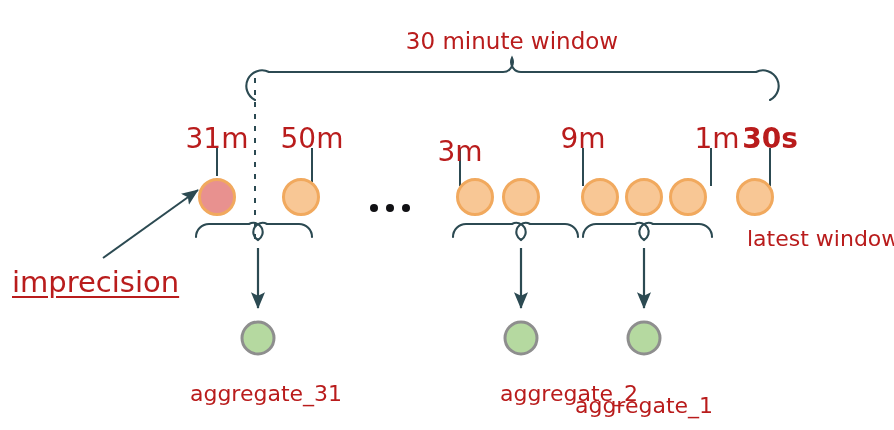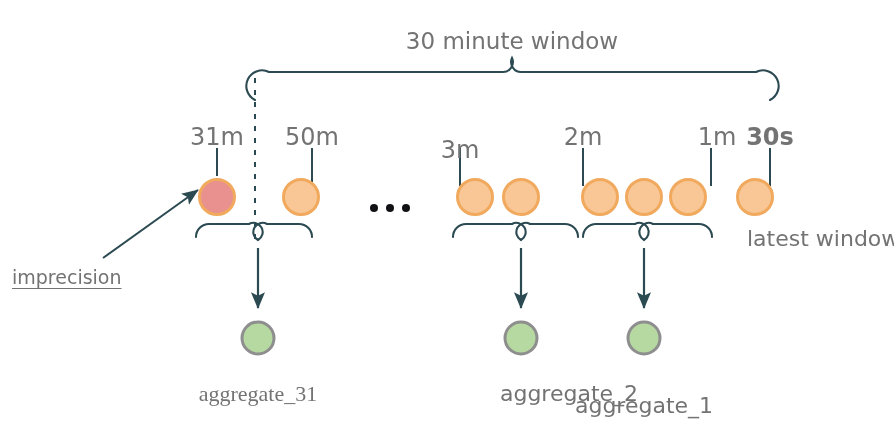--- a/index.html
+++ b/index.html
@@ -19,40 +19,40 @@
     position: absolute;
     left: 0;
     top: 0;
     width: 894px;
     height: 430px;
     pointer-events: none;
   }
   .lbl {
     position: absolute;
     white-space: nowrap;
-    color: #737373;
+    color: #b91c1c;
     line-height: 1;
   }
   .tick-label {
-    font-size: 24px;
+    font-size: 28px;
     transform: translateX(-50%);
   }
   .title-label {
     font-size: 23px;
     transform: translateX(-50%);
   }
   .agg-label {
     font-size: 22px;
     transform: translateX(-50%);
   }
   .latest-label {
     font-size: 22px;
   }
   .imprecision-label {
-    font-size: 19px;
+    font-size: 29px;
     text-decoration: underline;
     text-underline-offset: 4px;
   }
   .node {
     position: absolute;
     border-radius: 50%;
     box-sizing: border-box;
     transform: translate(-50%, -50%);
   }
   .node-event {
@@ -128,38 +128,38 @@
 
     <line id="imprecision-arrow" stroke="#2c4a52" stroke-width="2" marker-end="url(#arrowhead-thin)" x1="103" y1="258" x2="198" y2="190"></line>
   </svg>
 
   <div class="lbl title-label" style="left:512px; top:30px;">30 minute window</div>
 
   <div id="html-layer">
       <div class="lbl tick-label" style="left: 217px; top: 125px;">31m</div>
       <div class="lbl tick-label" style="left: 312px; top: 125px;">50m</div>
       <div class="lbl tick-label" style="left: 460px; top: 138px;">3m</div>
-      <div class="lbl tick-label" style="left: 583px; top: 125px;">2m</div>
+      <div class="lbl tick-label" style="left: 583px; top: 125px;">9m</div>
       <div class="lbl tick-label" style="left: 717px; top: 125px;">1m</div>
       <div class="lbl tick-label" style="left: 770px; top: 125px; font-weight: bold;">30s</div>
       <div class="node node-event node-event-imprecise" style="left: 217px; top: 197px;"></div>
       <div class="node node-event" style="left: 301px; top: 197px;"></div>
       <div class="node node-event" style="left: 475px; top: 197px;"></div>
       <div class="node node-event" style="left: 521px; top: 197px;"></div>
       <div class="node node-event" style="left: 600px; top: 197px;"></div>
       <div class="node node-event" style="left: 644px; top: 197px;"></div>
       <div class="node node-event" style="left: 688px; top: 197px;"></div>
       <div class="node node-event" style="left: 755px; top: 197px;"></div>
       <div class="dots" style="left: 390px; top: 208px;">
         <i></i>
         <i></i>
         <i></i>
       </div>
       <div class="node node-agg" style="left: 258px; top: 338px;"></div>
-      <div class="lbl agg-label" style="left: 258px; top: 383px; font-family: Liberation Serif, serif;">aggregate_31</div>
+      <div class="lbl agg-label" style="left: 266px; top: 383px;">aggregate_31</div>
       <div class="node node-agg" style="left: 521px; top: 338px;"></div>
       <div class="lbl agg-label" style="left: 521px; top: 383px; margin-left: 48px;">aggregate_2</div>
       <div class="node node-agg" style="left: 644px; top: 338px;"></div>
       <div class="lbl agg-label" style="left: 644px; top: 395px;">aggregate_1</div>
     </div>
 
   <div class="lbl latest-label" style="left:747px; top:228px;">latest window</div>
 
   <div class="lbl imprecision-label" style="left:12px; top:268px;">imprecision</div>
 

